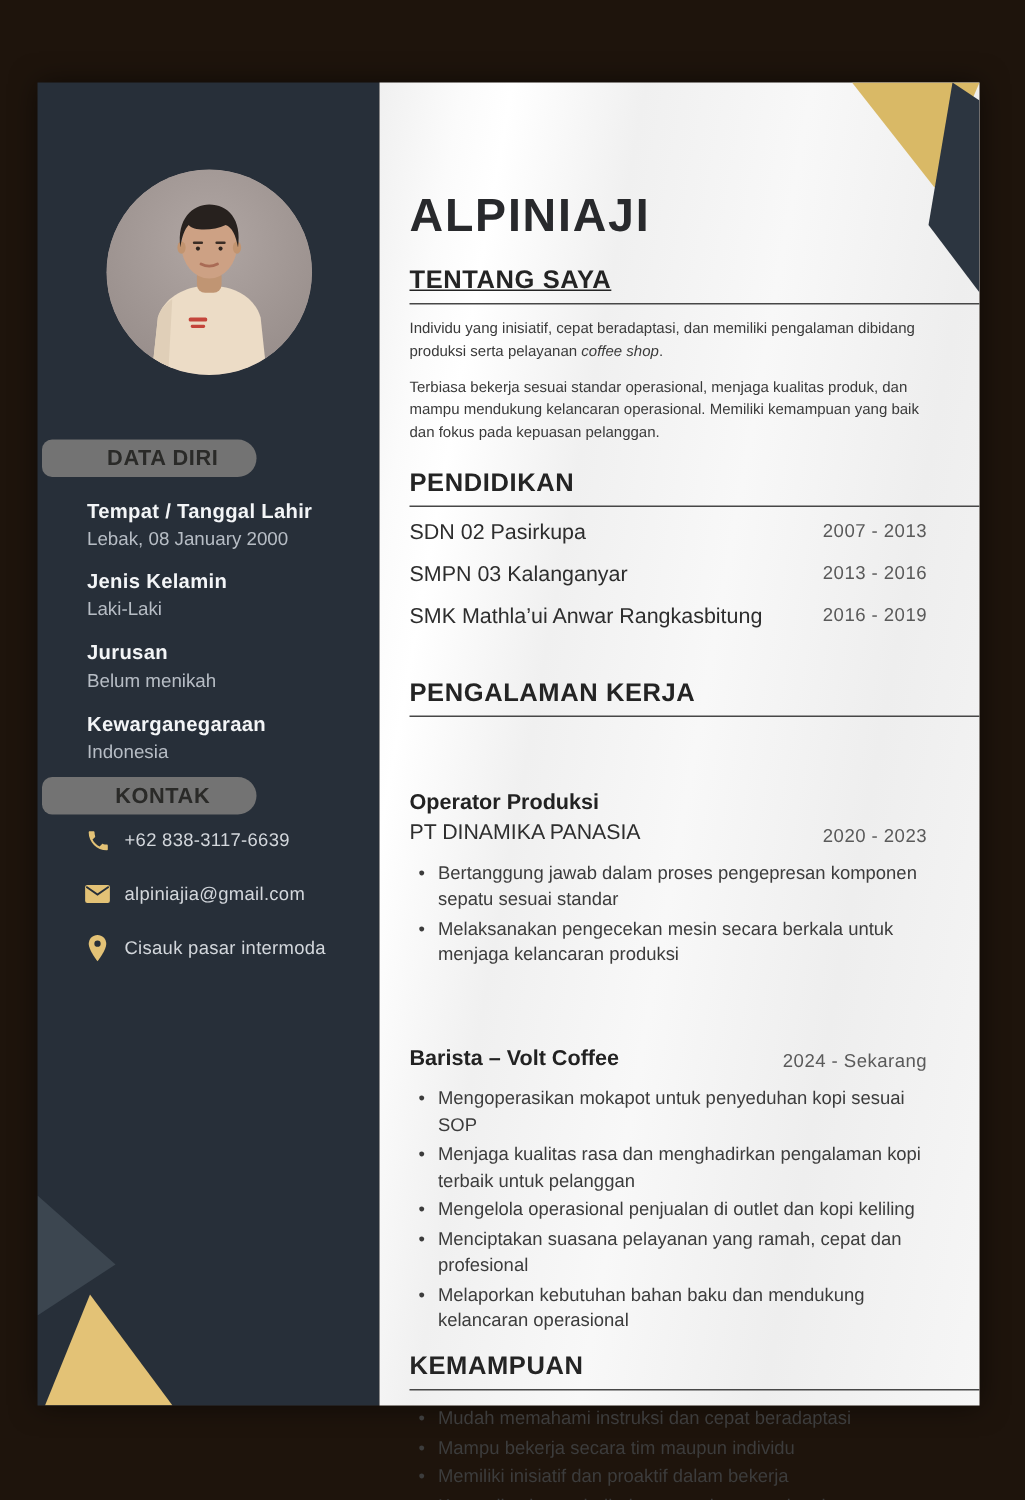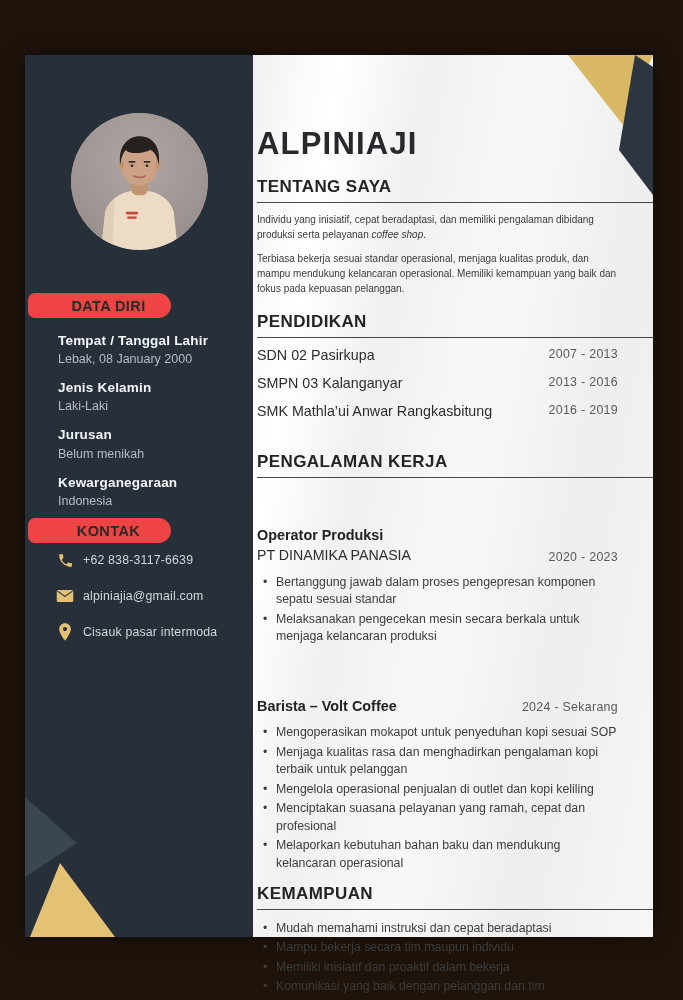--- a/index.html
+++ b/index.html
@@ -17,54 +17,54 @@
     position:relative;width:228px;height:100%;
     background:#272f39;flex:none;overflow:hidden;
   }
   .photo-wrap{
     position:absolute;left:46px;top:58px;width:137px;height:137px;
     border-radius:50%;overflow:hidden;background:#a79c99;
   }
   .photo-wrap svg{display:block;width:100%;height:100%;}
   .pill{
     position:absolute;left:3px;width:143px;height:25px;
-    background:#ef4444;border-radius:7px 13px 13px 7px;
+    background:#737373;border-radius:7px 13px 13px 7px;
     display:flex;align-items:center;justify-content:center;
     font-weight:bold;font-size:14.5px;color:#2a2a28;letter-spacing:.4px;
     padding-left:18px;box-sizing:border-box;
   }
   .pill-data{top:238px;}
   .pill-kontak{top:463px;}
   .detail-list{position:absolute;left:33px;top:278px;width:180px;}
   .detail-item{margin-bottom:13px;}
   .detail-label{font-size:13.5px;font-weight:bold;color:#f3f5f7;letter-spacing:.2px;line-height:1.2;}
   .detail-value{font-size:12.5px;color:#b7bdc5;margin-top:3px;line-height:1.2;}
   .contact-list{position:absolute;left:30px;top:495px;width:185px;}
   .contact-item{display:flex;align-items:center;margin-bottom:16px;min-height:20px;}
   .contact-icon{width:20px;height:20px;flex:none;margin-right:8px;display:flex;align-items:center;justify-content:center;}
   .contact-icon svg{display:block;}
   .contact-value{font-size:12.3px;color:#d3d7dc;letter-spacing:.2px;}
   .sidebar-decor{position:absolute;left:0;bottom:0;}
   
   .main{
     position:relative;width:400px;height:100%;flex:none;box-sizing:border-box;
-    padding:72px 35px 0 4px;
+    padding:72px 35px 0 20px;
     background:linear-gradient(100deg,#f0f0f0 0%,#fbfbfb 10%,#ffffff 16%,#f0f0f0 32%,#f8f8f8 52%,#eeeeee 74%,#f6f6f6 100%);
   }
   .main-decor{position:absolute;right:0;top:0;}
   h1.name{
     margin:0 0 16px 0;font-size:31px;font-weight:bold;color:#28292c;
     letter-spacing:1.2px;line-height:1.1;position:relative;z-index:2;
   }
   h2.sec{
     margin:0 -35px 0 0;font-size:17px;font-weight:bold;color:#242424;
     letter-spacing:.4px;padding-bottom:5px;border-bottom:1.6px solid #474747;
     position:relative;z-index:2;
   }
-  .sec-tentang h2{margin-top:0;}
+  .sec-tentang h2{margin-top:0;text-decoration:underline;}
   .sec-pendidikan h2{margin-top:16px;}
   .sec-pengalaman h2{margin-top:31px;}
   .sec-kemampuan h2{margin-top:12px;}
   p.about{margin:9px 0 0 0;font-size:10px;color:#3a3a3a;line-height:1.5;}
   p.about em{font-style:italic;}
   .edu-list{margin-top:9px;}
   .edu-row{display:flex;justify-content:space-between;align-items:flex-start;margin-bottom:10px;}
   .edu-school{font-size:14.3px;color:#2d2d2d;line-height:1.25;}
   .edu-detail{font-size:12.8px;color:#3d3d3d;margin-top:3px;}
   .edu-detail:empty{display:none;}

